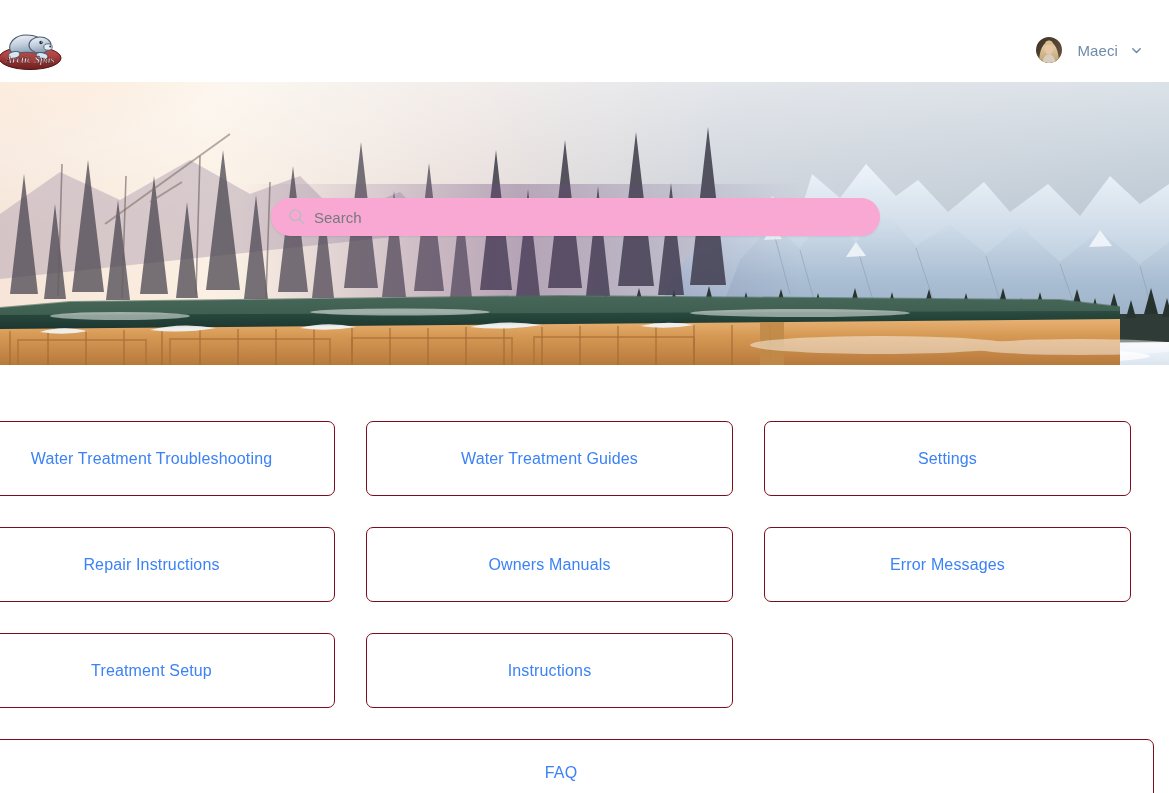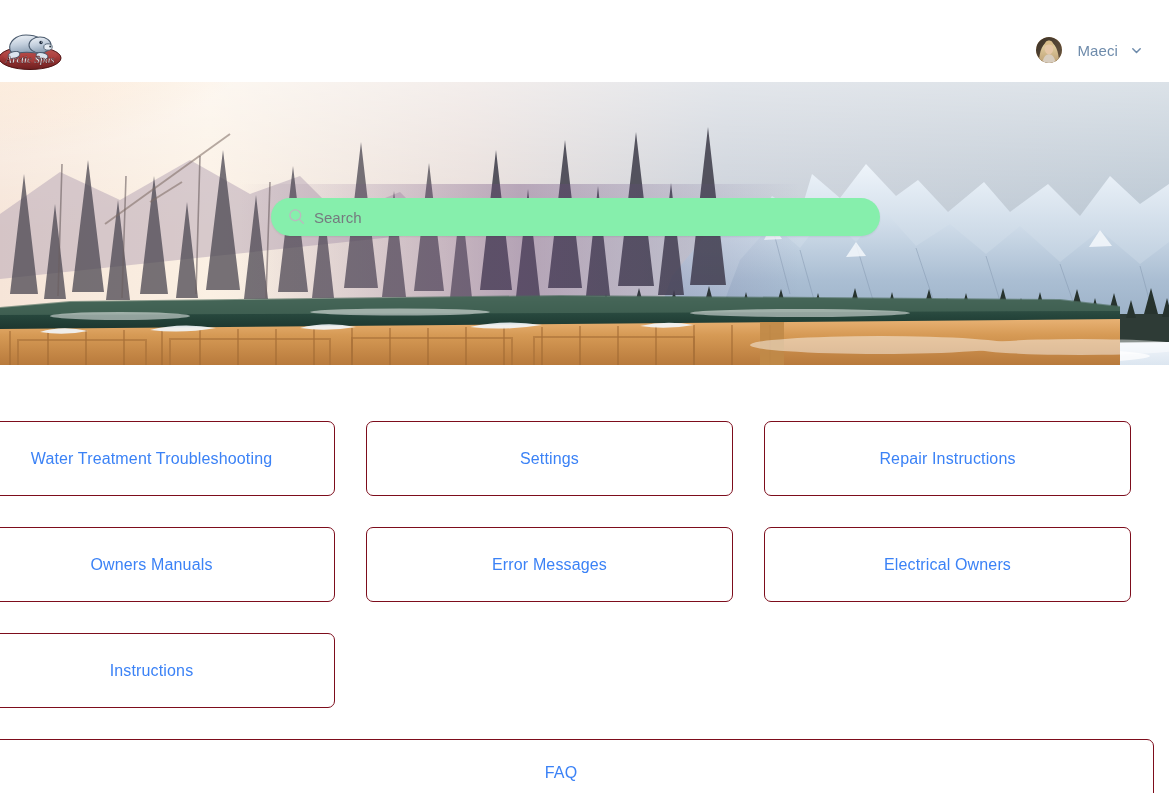--- a/index.html
+++ b/index.html
@@ -98,21 +98,21 @@
     left: 271px;
     top: 134px;
     width: 609px;
     height: 38px;
     z-index: 3;
   }
 
   .search-box {
     width: 100%;
     height: 100%;
-    background: #86efac;
+    background: #f9a8d4;
     border-radius: 19px;
     display: flex;
     align-items: center;
     padding: 0 18px 0 17px;
     box-shadow: 0 1px 2px rgba(0,0,0,.07);
   }
 
   .search-icon {
     width: 17px; height: 17px;
     flex: 0 0 auto;
@@ -427,33 +427,36 @@
         <input class="search-input" type="text" placeholder="Search" value="" style="">
       </div>
     </div>
   </div>
 
   <div class="grid">
     <div class="card">
       <span class="card-label">Water Treatment Troubleshooting</span>
     </div>
     <div class="card">
+      <span class="card-label">Water Treatment Guides</span>
+    </div>
+    <div class="card">
       <span class="card-label">Settings</span>
     </div>
     <div class="card">
       <span class="card-label">Repair Instructions</span>
     </div>
     <div class="card">
       <span class="card-label">Owners Manuals</span>
     </div>
     <div class="card">
       <span class="card-label">Error Messages</span>
     </div>
     <div class="card">
-      <span class="card-label">Electrical Owners</span>
+      <span class="card-label">Treatment Setup</span>
     </div>
     <div class="card">
       <span class="card-label">Instructions</span>
     </div>
     <div class="card card-wide">
       <span class="card-label">FAQ</span>
     </div>
   </div>
 
 </div>

